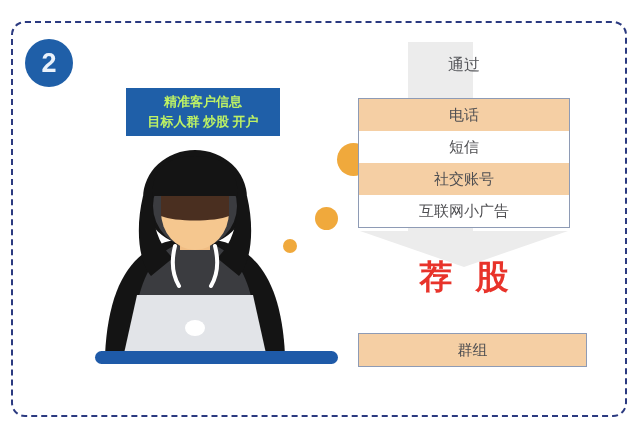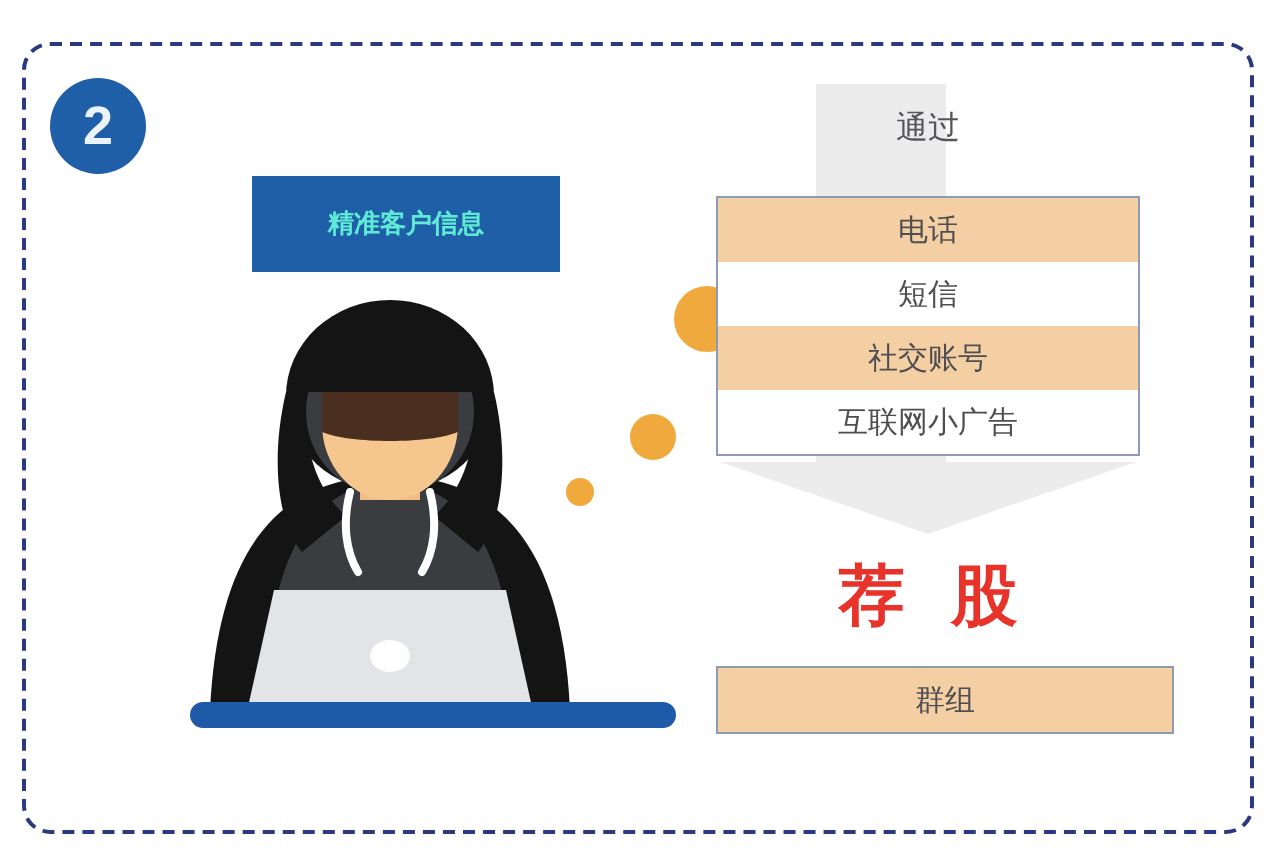--- a/index.html
+++ b/index.html
@@ -59,21 +59,21 @@
     width: 154px;
     height: 48px;
     background: #1f5fa8;
     display: flex;
     flex-direction: column;
     align-items: center;
     justify-content: center;
     box-sizing: border-box;
   }
   #caption-box .cap-line {
-    color: #5eead4;
+    color: #bef264;
     font-size: 13px;
     font-weight: bold;
     line-height: 1.55;
     white-space: nowrap;
   }
 
   
   #hacker {
     position: absolute;
     left: 95px;
@@ -156,21 +156,21 @@
     width: 208px;
     height: 36px;
     background: #ececec;
     clip-path: polygon(0% 0%, 100% 0%, 50% 100%);
   }
 
   
   #red-text {
     position: absolute;
     left: 358px;
-    top: 280px;
+    top: 259px;
     width: 212px;
     text-align: center;
     color: #e8332a;
     font-size: 33px;
     font-weight: bold;
     letter-spacing: 7px;
     line-height: 1.1;
     text-indent: 7px;
   }
 
@@ -197,20 +197,21 @@
 <div id="canvas">
 
   <div id="dashed-frame"></div>
 
   <div id="step-badge">
     <span class="num">2</span>
   </div>
 
   <div id="caption-box">
     <span class="cap-line">精准客户信息</span>
+    <span class="cap-line">目标人群 炒股 开户</span>
   </div>
 
   <div id="hacker">
     <svg width="200" height="215" viewBox="0 0 200 215" xmlns="http://www.w3.org/2000/svg">
 
       <path d="M100 88 C 46 88, 14 122, 10 205 L 190 205 C 186 122, 154 88, 100 88 Z" fill="#141414"></path>
 
       <path d="M100 92 C 64 92, 40 120, 36 205 L 164 205 C 160 120, 136 92, 100 92 Z" fill="#3b3c40"></path>
 
       <rect x="85" y="74" width="30" height="26" fill="#f0bd84"></rect>

